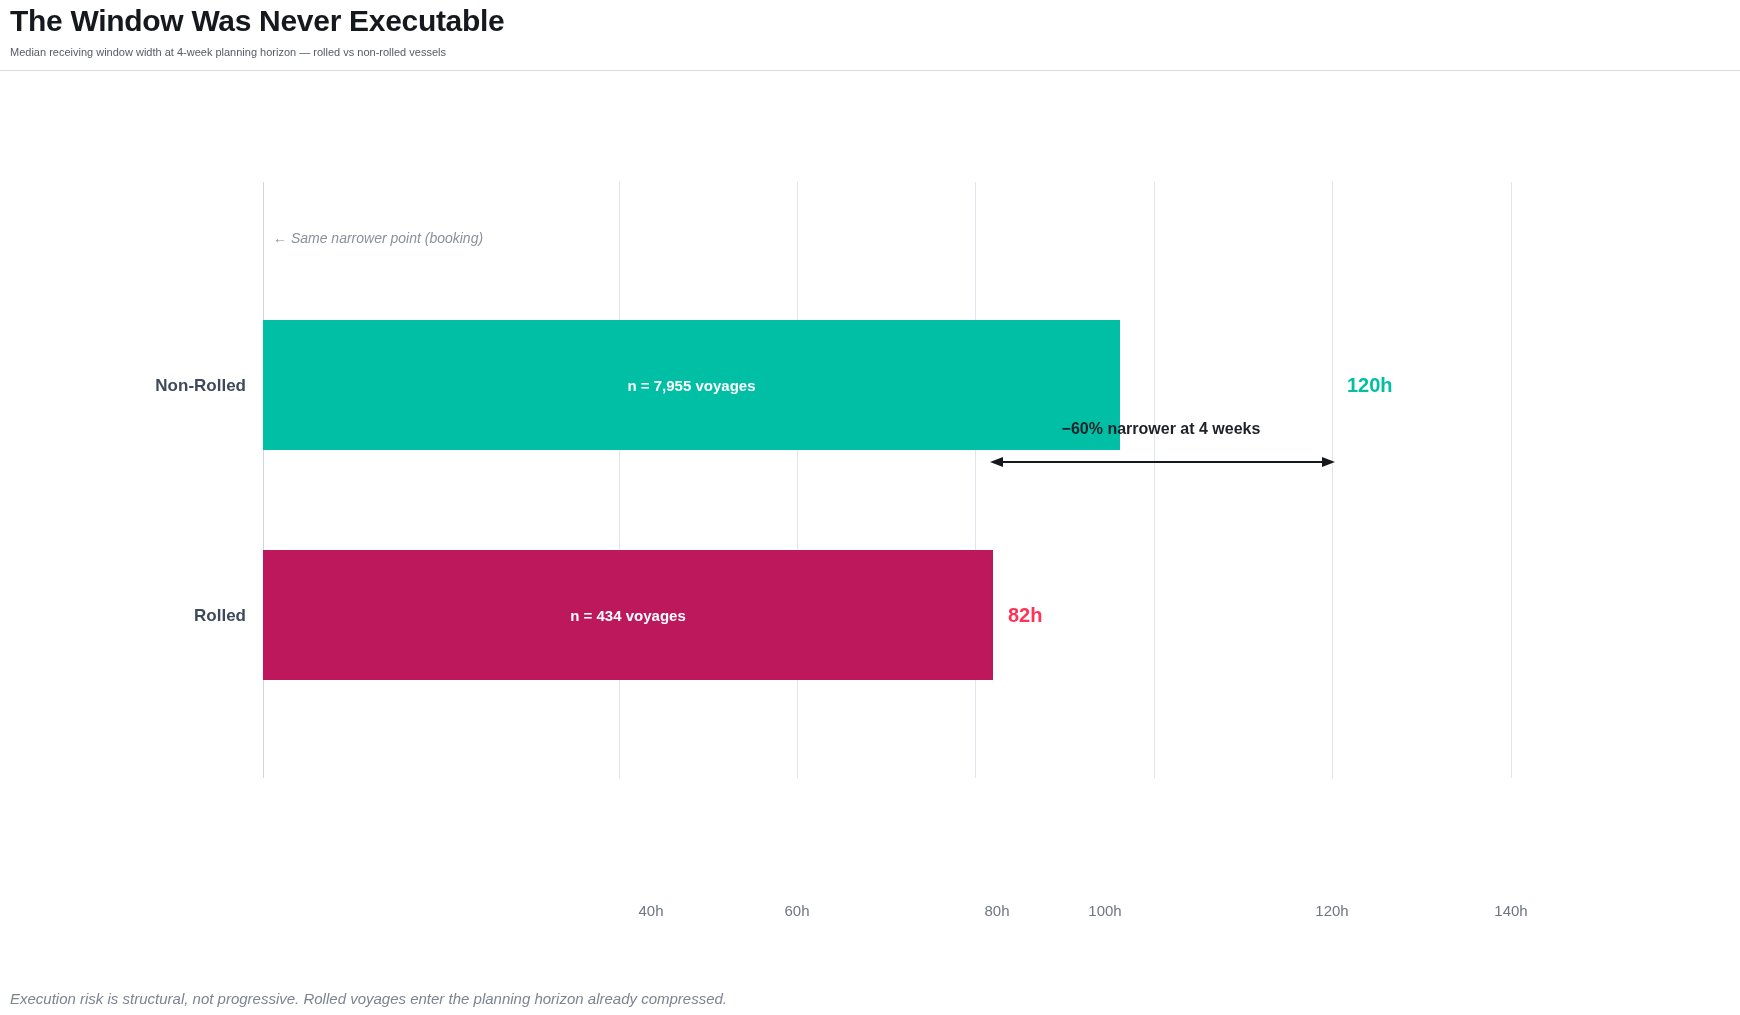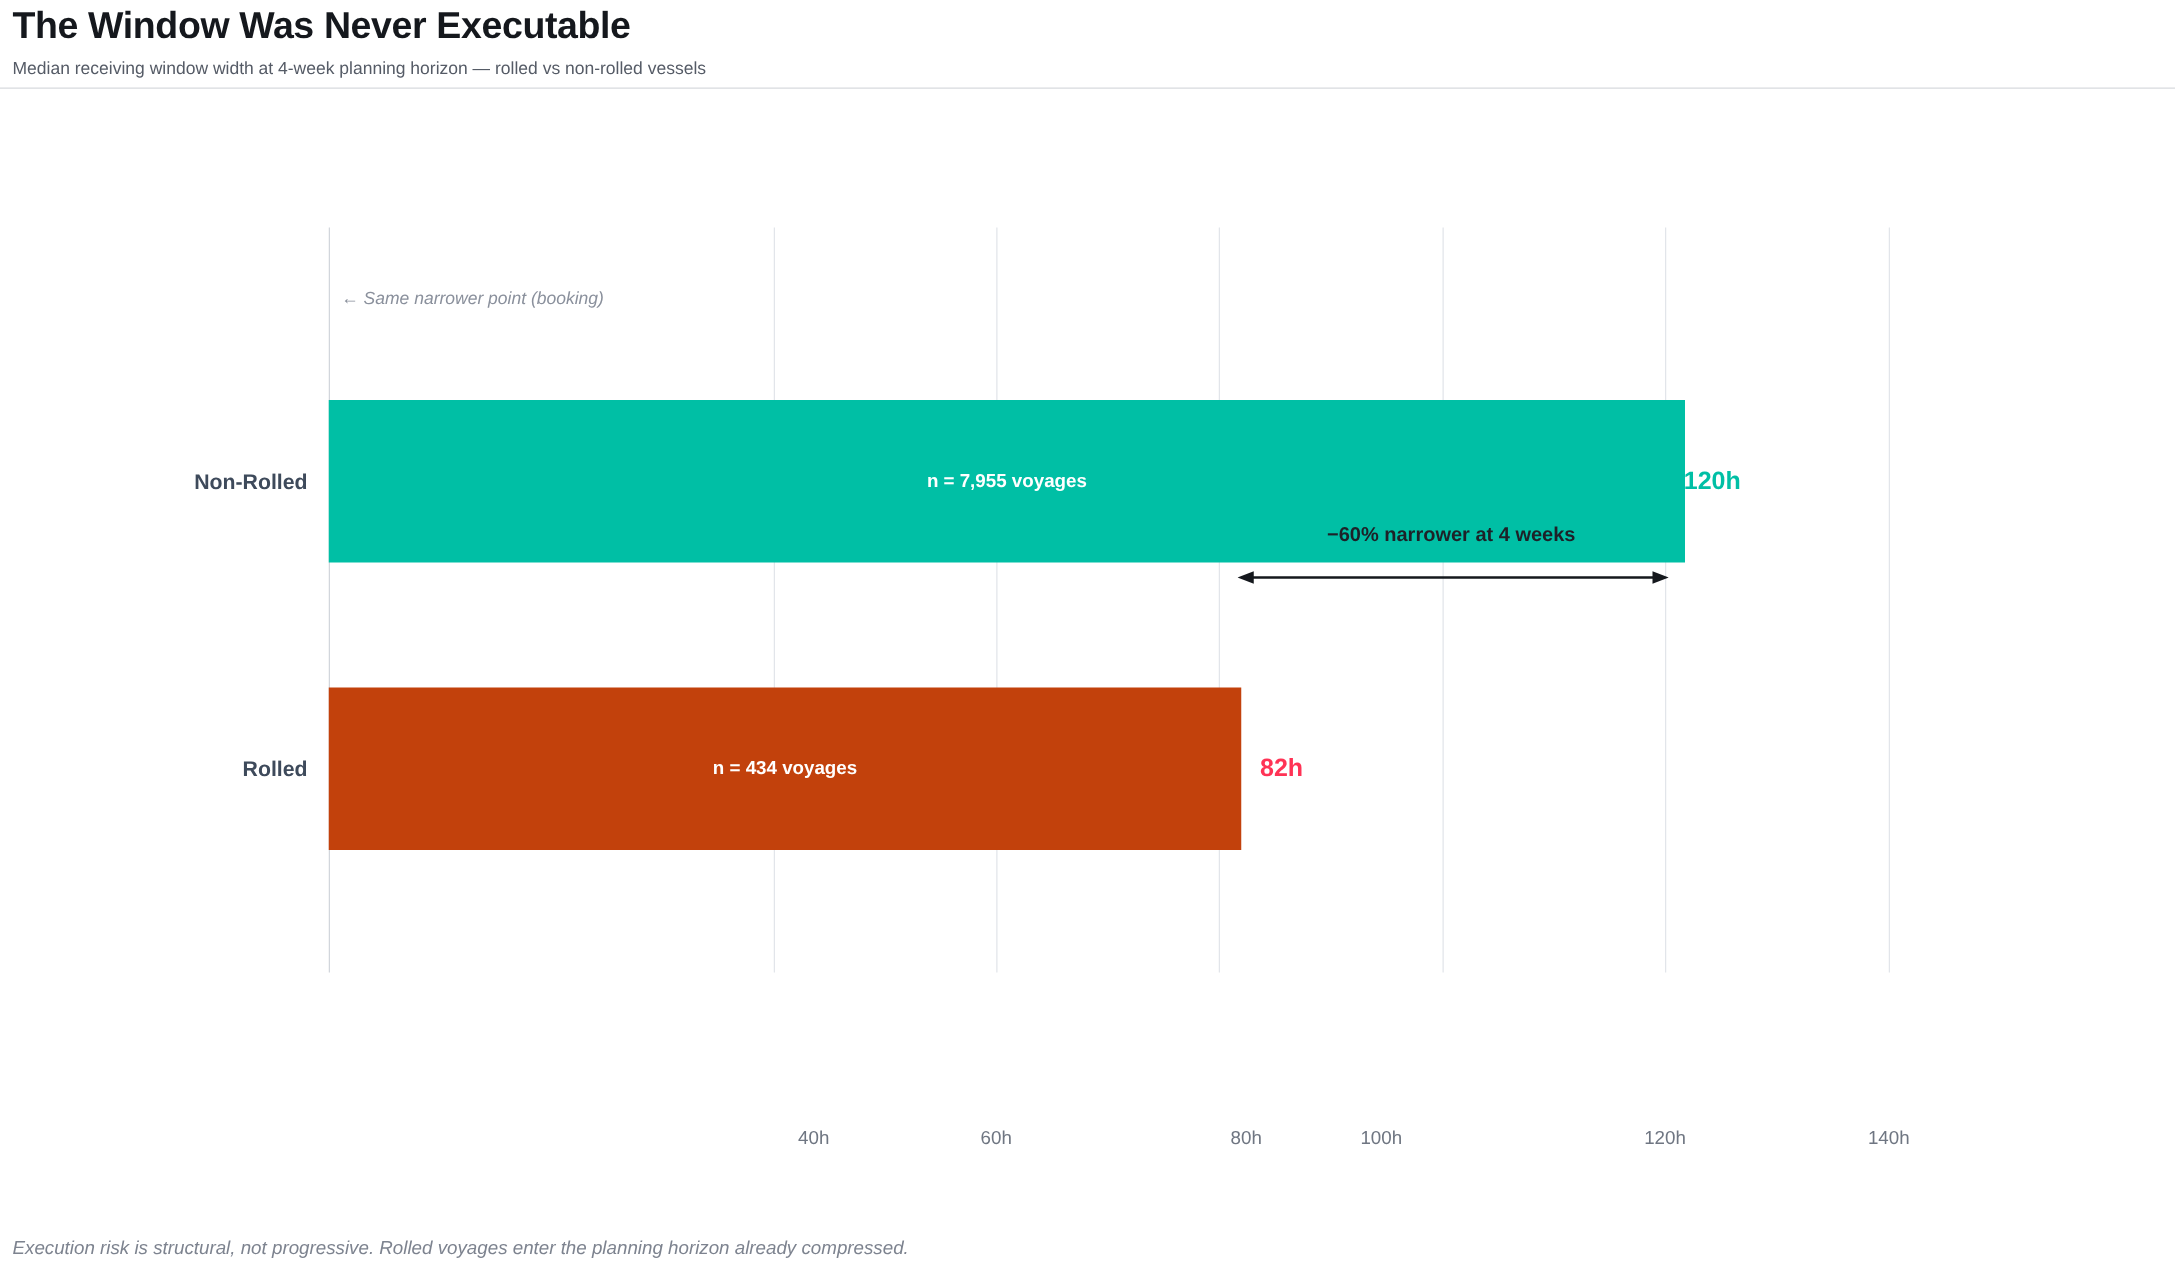--- a/index.html
+++ b/index.html
@@ -29,21 +29,21 @@
     font-size: 30px;
     font-weight: bold;
     letter-spacing: -0.3px;
     color: #15181d;
     white-space: nowrap;
   }
   .chart-subtitle {
     position: absolute;
     left: 10px;
     top: 46px;
-    font-size: 14px;
+    font-size: 11px;
     font-weight: normal;
     color: #555b66;
     white-space: nowrap;
   }
   .header-rule {
     position: absolute;
     left: 0;
     top: 70px;
     width: 1740px;
     height: 1px;
@@ -88,21 +88,21 @@
     left: 263px;
   }
   .bar-nonrolled {
     top: 320px;
     height: 130px;
     background: #00bfa5;
   }
   .bar-rolled {
     top: 550px;
     height: 130px;
-    background: #c2410c;
+    background: #be185d;
   }
   .bar-inner-label {
     position: absolute;
     top: 50%;
     left: 50%;
     transform: translate(-50%, -50%);
     font-size: 15px;
     font-weight: bold;
     color: #ffffff;
     white-space: nowrap;
@@ -194,21 +194,21 @@
   <div class="gridline" style="left:797px;"></div>
   <div class="gridline" style="left:975px;"></div>
   <div class="gridline" style="left:1154px;"></div>
   <div class="gridline" style="left:1332px;"></div>
   <div class="gridline" style="left:1511px;"></div>
   <div class="axis-baseline"></div>
 
   <div class="start-note">← Same narrower point (booking)</div>
 
   <div class="cat-label cat-label-nonrolled">Non-Rolled</div>
-  <div class="bar bar-nonrolled" style="width:1085px;">
+  <div class="bar bar-nonrolled" style="width:857px;">
     <span class="bar-inner-label">n = 7,955 voyages</span>
   </div>
   <div class="value-label value-nonrolled">120h</div>
 
   <div class="delta-note">−60% narrower at 4 weeks</div>
   <div class="delta-arrow">
     <svg width="345" height="20" viewBox="0 0 345 20" xmlns="http://www.w3.org/2000/svg">
       <line x1="9" y1="10" x2="336" y2="10" stroke="#15181d" stroke-width="2"></line>
       <polygon points="0,10 13,5 13,15" fill="#15181d"></polygon>
       <polygon points="345,10 332,5 332,15" fill="#15181d"></polygon>

